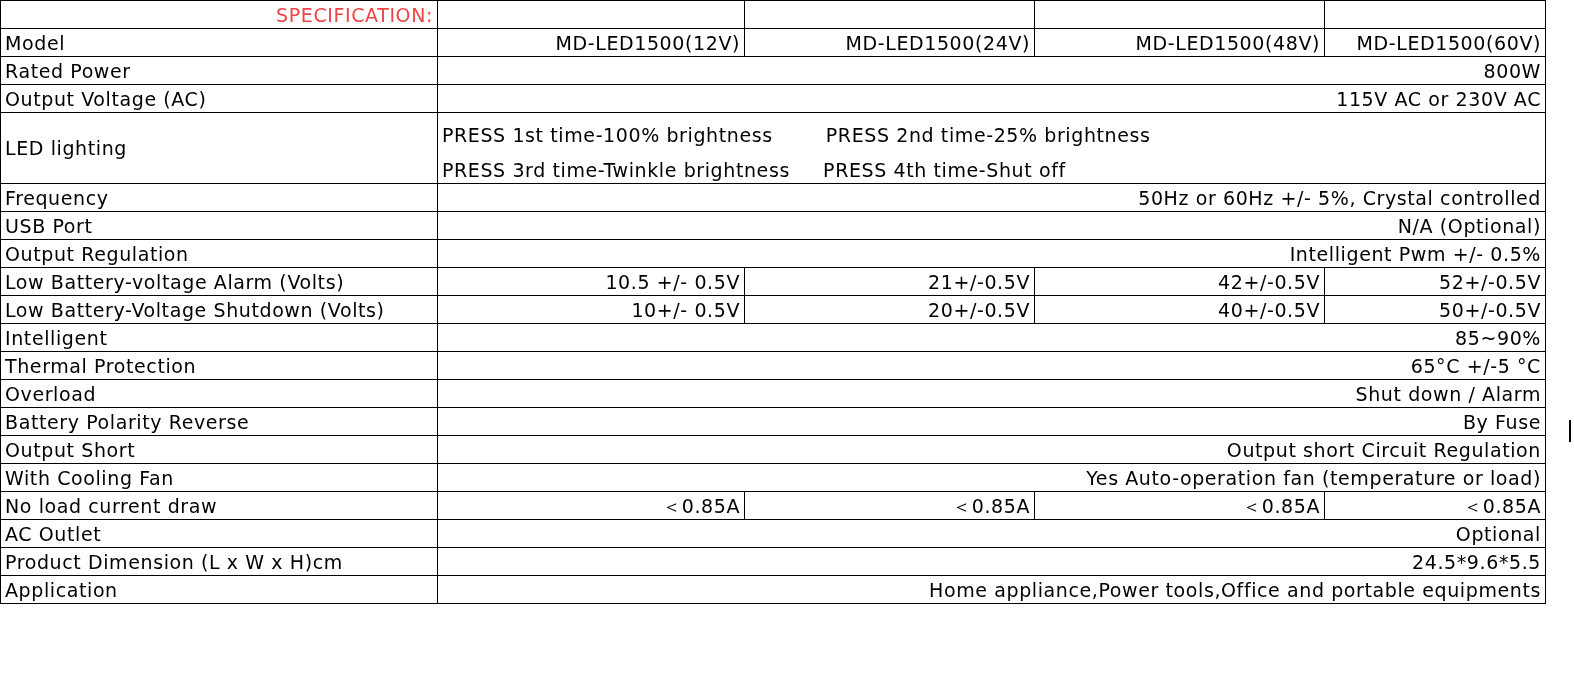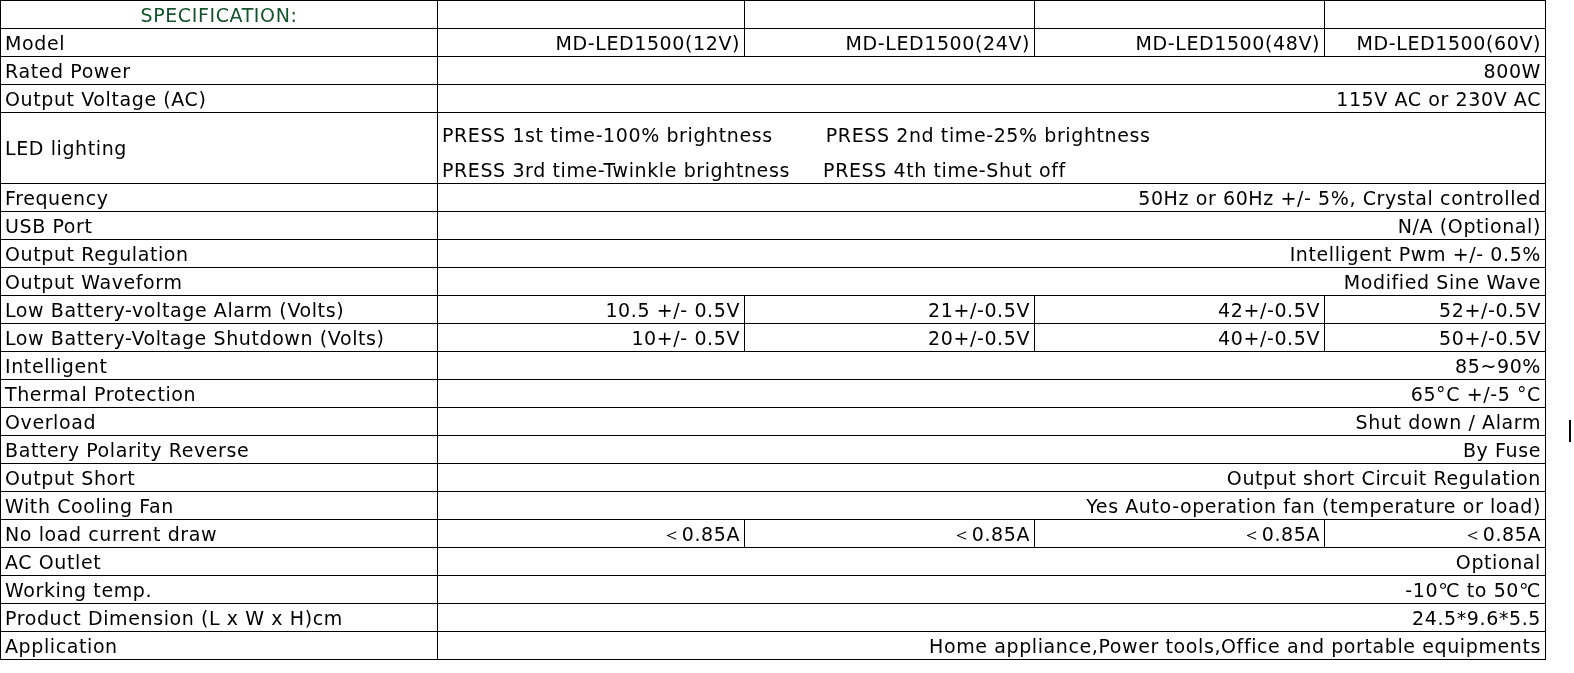--- a/index.html
+++ b/index.html
@@ -35,22 +35,22 @@
     white-space: nowrap;
     overflow: hidden;
   }
   td.label {
     text-align: left;
   }
   td.val {
     text-align: right;
   }
   td.title {
-    color: #14532d;
-    text-align: center;
+    color: #ef4444;
+    text-align: right;
   }
   td.empty {
     border: 1px solid #000000;
   }
   .led-cell {
     text-align: left;
     padding-left: 10px;
     line-height: 29px;
     height: 58px;
   }
@@ -129,24 +129,20 @@
       <tr>
         <td class="label">USB Port</td>
         <td class="val" colspan="4">N/A (Optional)</td>
       </tr>
 
       <tr>
         <td class="label">Output Regulation</td>
         <td class="val" colspan="4">Intelligent Pwm +/- 0.5%</td>
       </tr>
 
-      <tr>
-        <td class="label">Output Waveform</td>
-        <td class="val" colspan="4">Modified Sine Wave</td>
-      </tr>
 
       <tr>
         <td class="label">Low Battery-voltage Alarm (Volts)</td>
         <td class="val">10.5 +/- 0.5V</td>
         <td class="val">21+/-0.5V</td>
         <td class="val">42+/-0.5V</td>
         <td class="val">52+/-0.5V</td>
       </tr>
 
       <tr>
@@ -193,24 +189,20 @@
         <td class="val">＜0.85A</td>
         <td class="val">＜0.85A</td>
         <td class="val">＜0.85A</td>
       </tr>
 
       <tr>
         <td class="label">AC Outlet</td>
         <td class="val" colspan="4">Optional</td>
       </tr>
 
-      <tr>
-        <td class="label">Working temp.</td>
-        <td class="val" colspan="4">-10℃ to 50℃</td>
-      </tr>
 
       <tr>
         <td class="label">Product Dimension (L x W x H)cm</td>
         <td class="val" colspan="4">24.5*9.6*5.5</td>
       </tr>
 
       <tr>
         <td class="label">Application</td>
         <td class="val" colspan="4">Home appliance,Power tools,Office and portable equipments</td>
       </tr>

